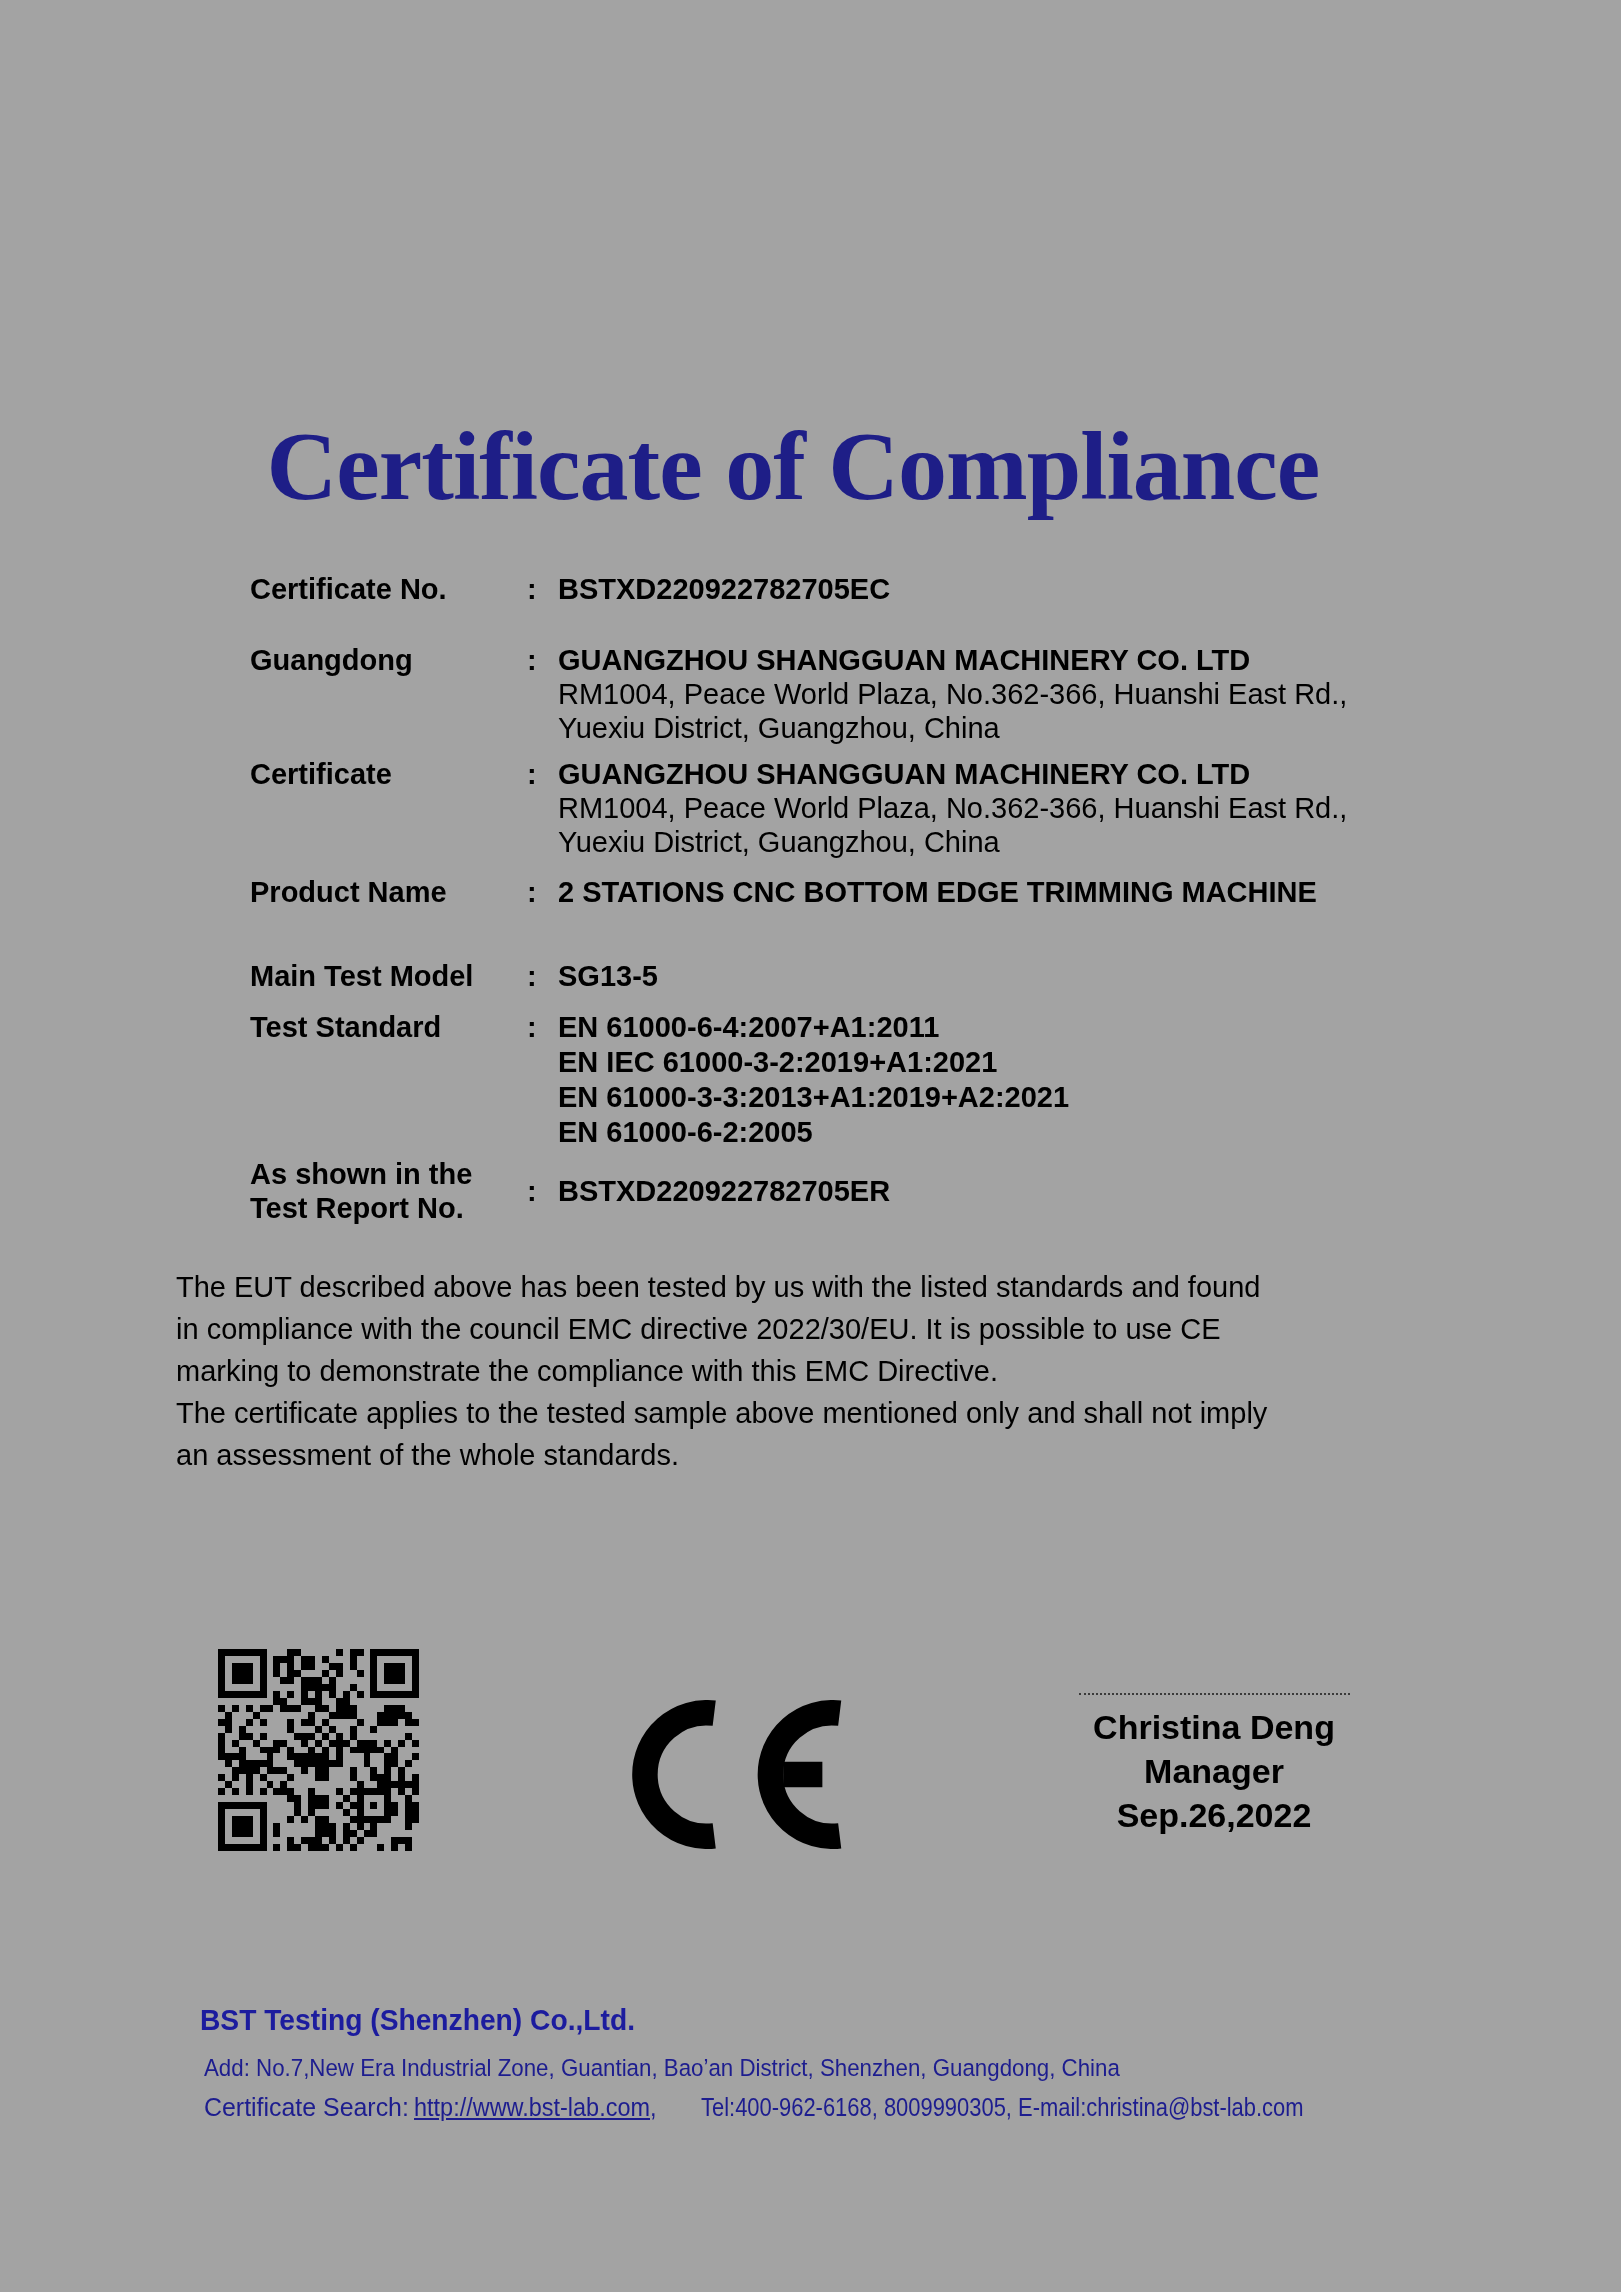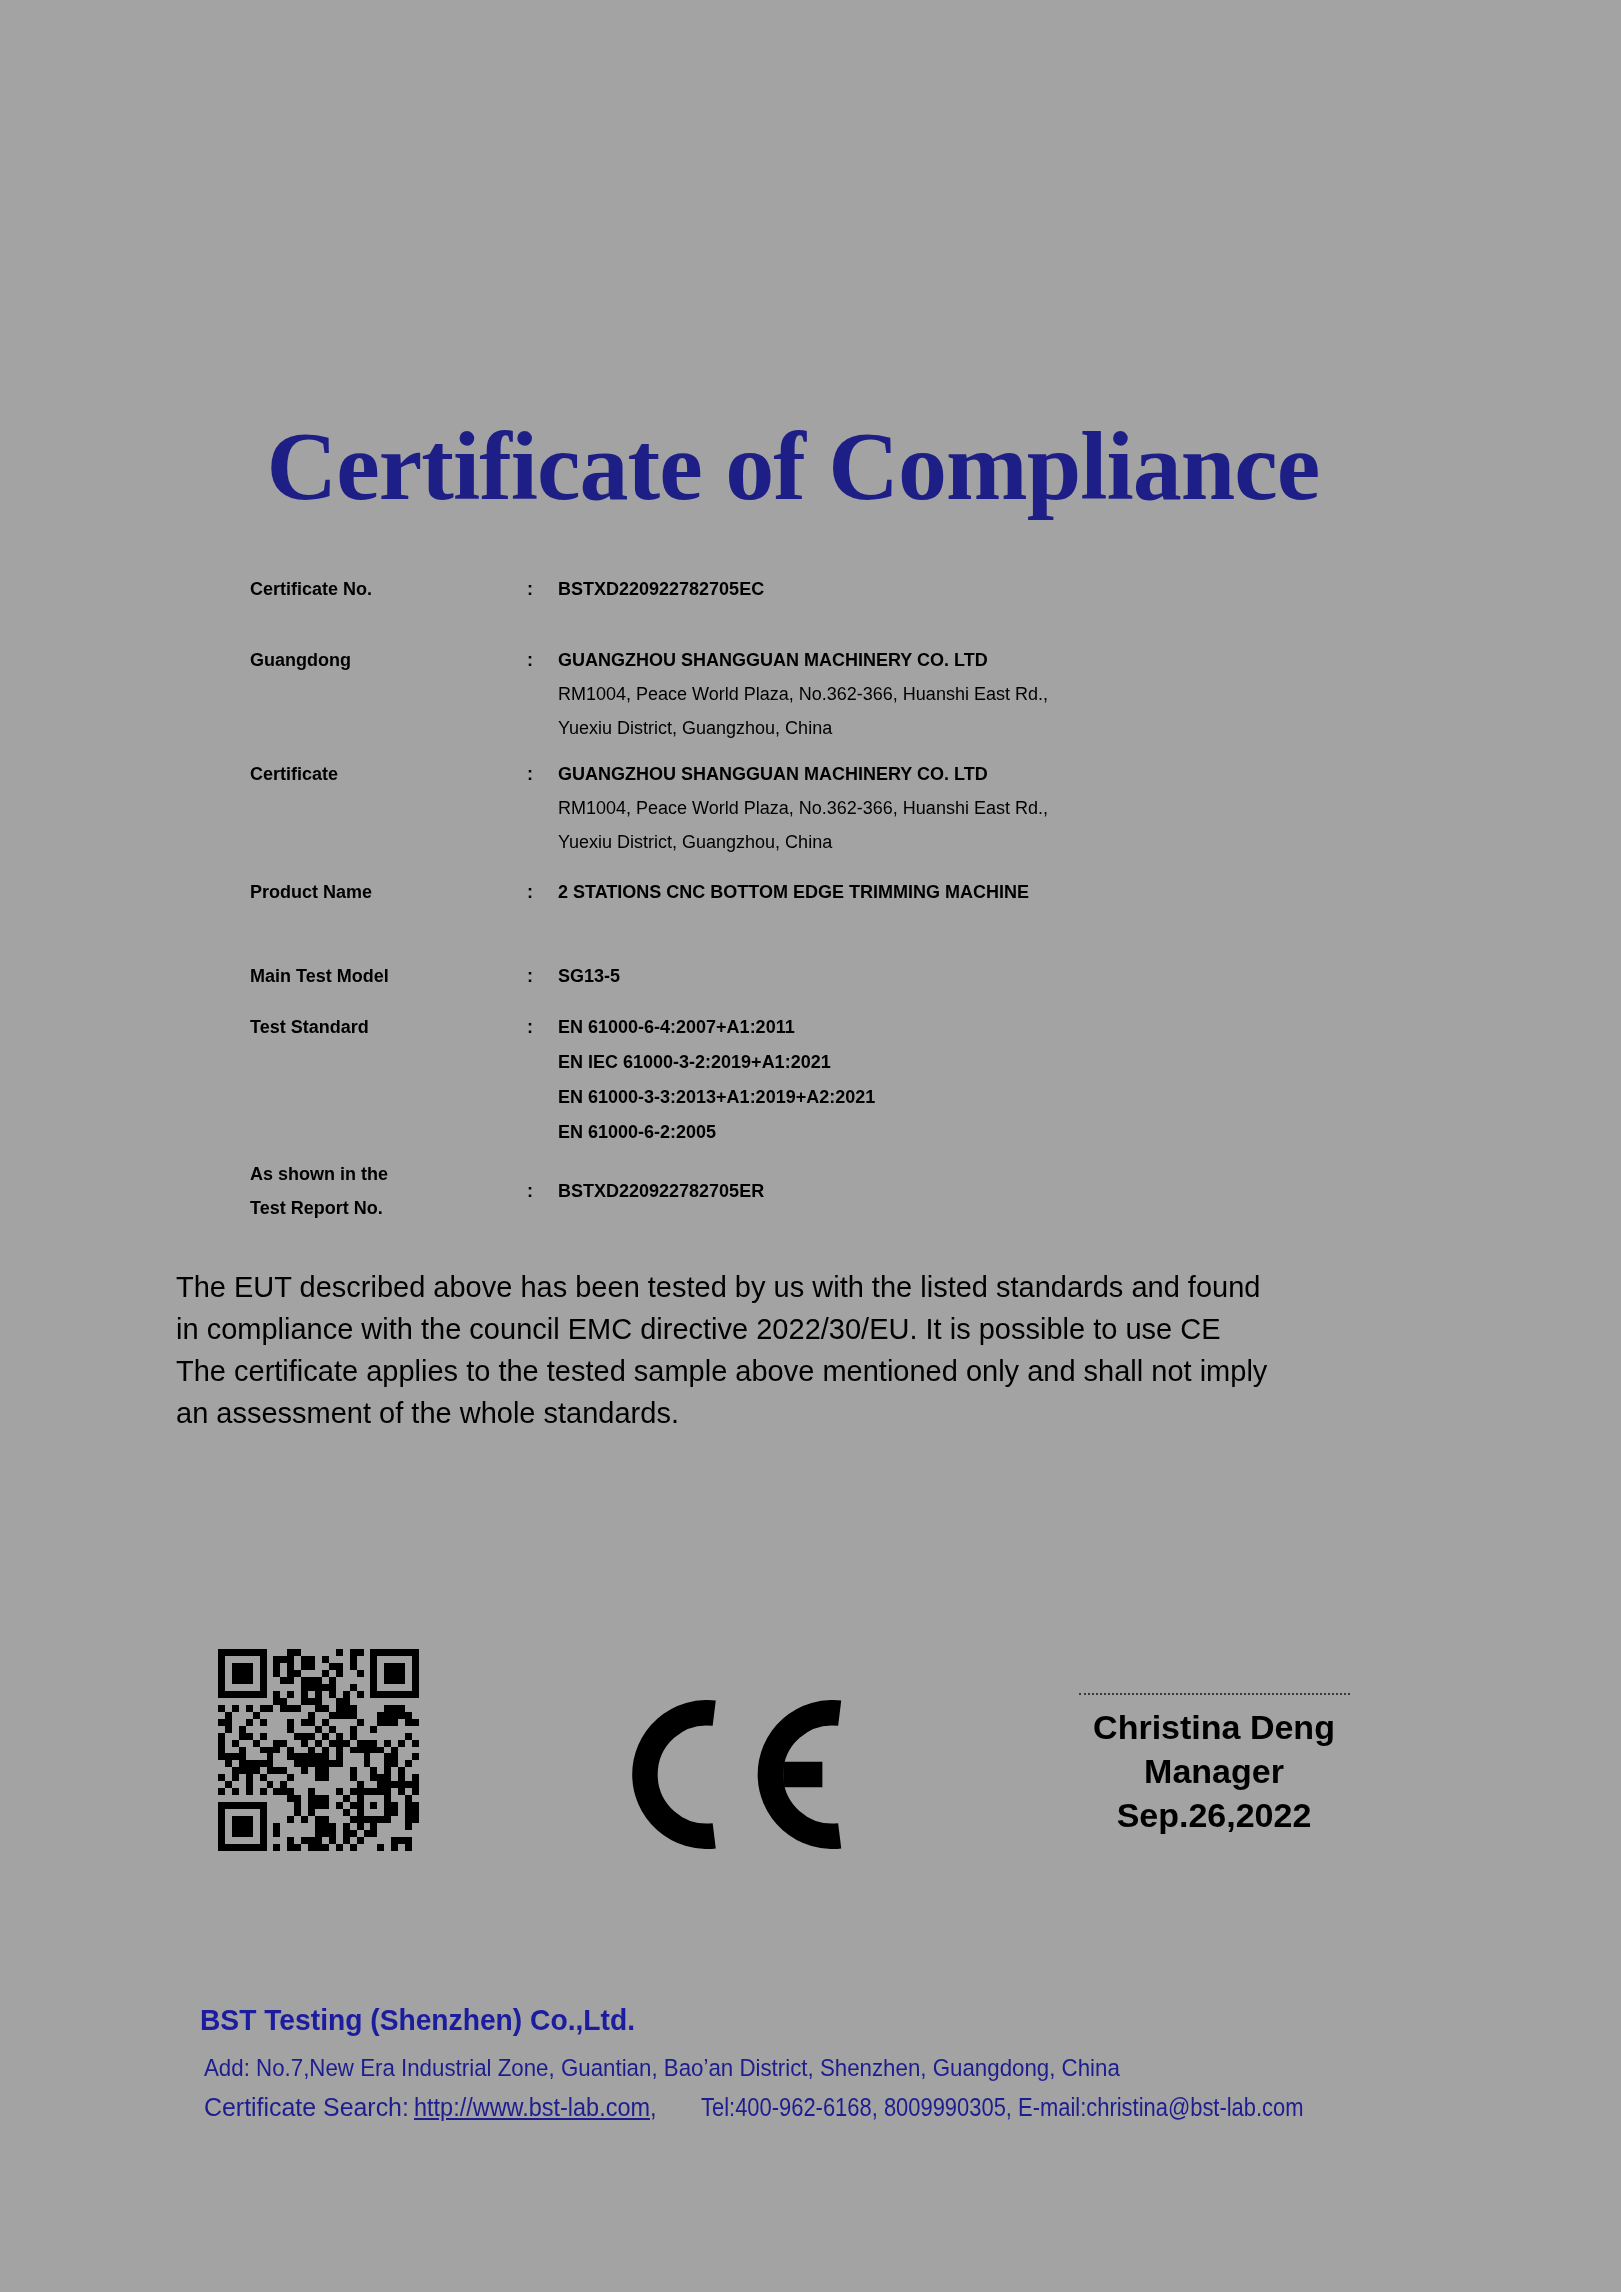--- a/index.html
+++ b/index.html
@@ -26,21 +26,21 @@
     letter-spacing:-1px;
     color:#1e1e87;
     white-space:nowrap;
   }
   
   .row{
     position:absolute;
     left:250px;
     display:flex;
     align-items:flex-start;
-    font-size:18px;
+    font-size:29px;
     line-height:34px;
   }
   .row .label{
     width:277px;
     flex:0 0 277px;
     font-weight:bold;
   }
   .row .colon{
     width:31px;
     flex:0 0 31px;
@@ -193,20 +193,21 @@
       <div>As shown in the</div>
       <div>Test Report No.</div>
     </div>
     <div class="colon">:</div>
     <div class="valblock"><span class="val">BSTXD220922782705ER</span></div>
   </div>
 
   <div class="bodytext">
     <div class="line">The EUT described above has been tested by us with the listed standards and found</div>
     <div class="line">in compliance with the council EMC directive 2022/30/EU. It is possible to use CE</div>
+    <div class="line">marking to demonstrate the compliance with this EMC Directive.</div>
     <div class="line">The certificate applies to the tested sample above mentioned only and shall not imply</div>
     <div class="line">an assessment of the whole standards.</div>
   </div>
 
   <svg class="qr" id="qr-svg" viewBox="0 0 29 29" preserveAspectRatio="none" shape-rendering="crispEdges" fill="#000">
       <rect x="0" y="0" width="1" height="1"></rect>
       <rect x="1" y="0" width="1" height="1"></rect>
       <rect x="2" y="0" width="1" height="1"></rect>
       <rect x="3" y="0" width="1" height="1"></rect>
       <rect x="4" y="0" width="1" height="1"></rect>

